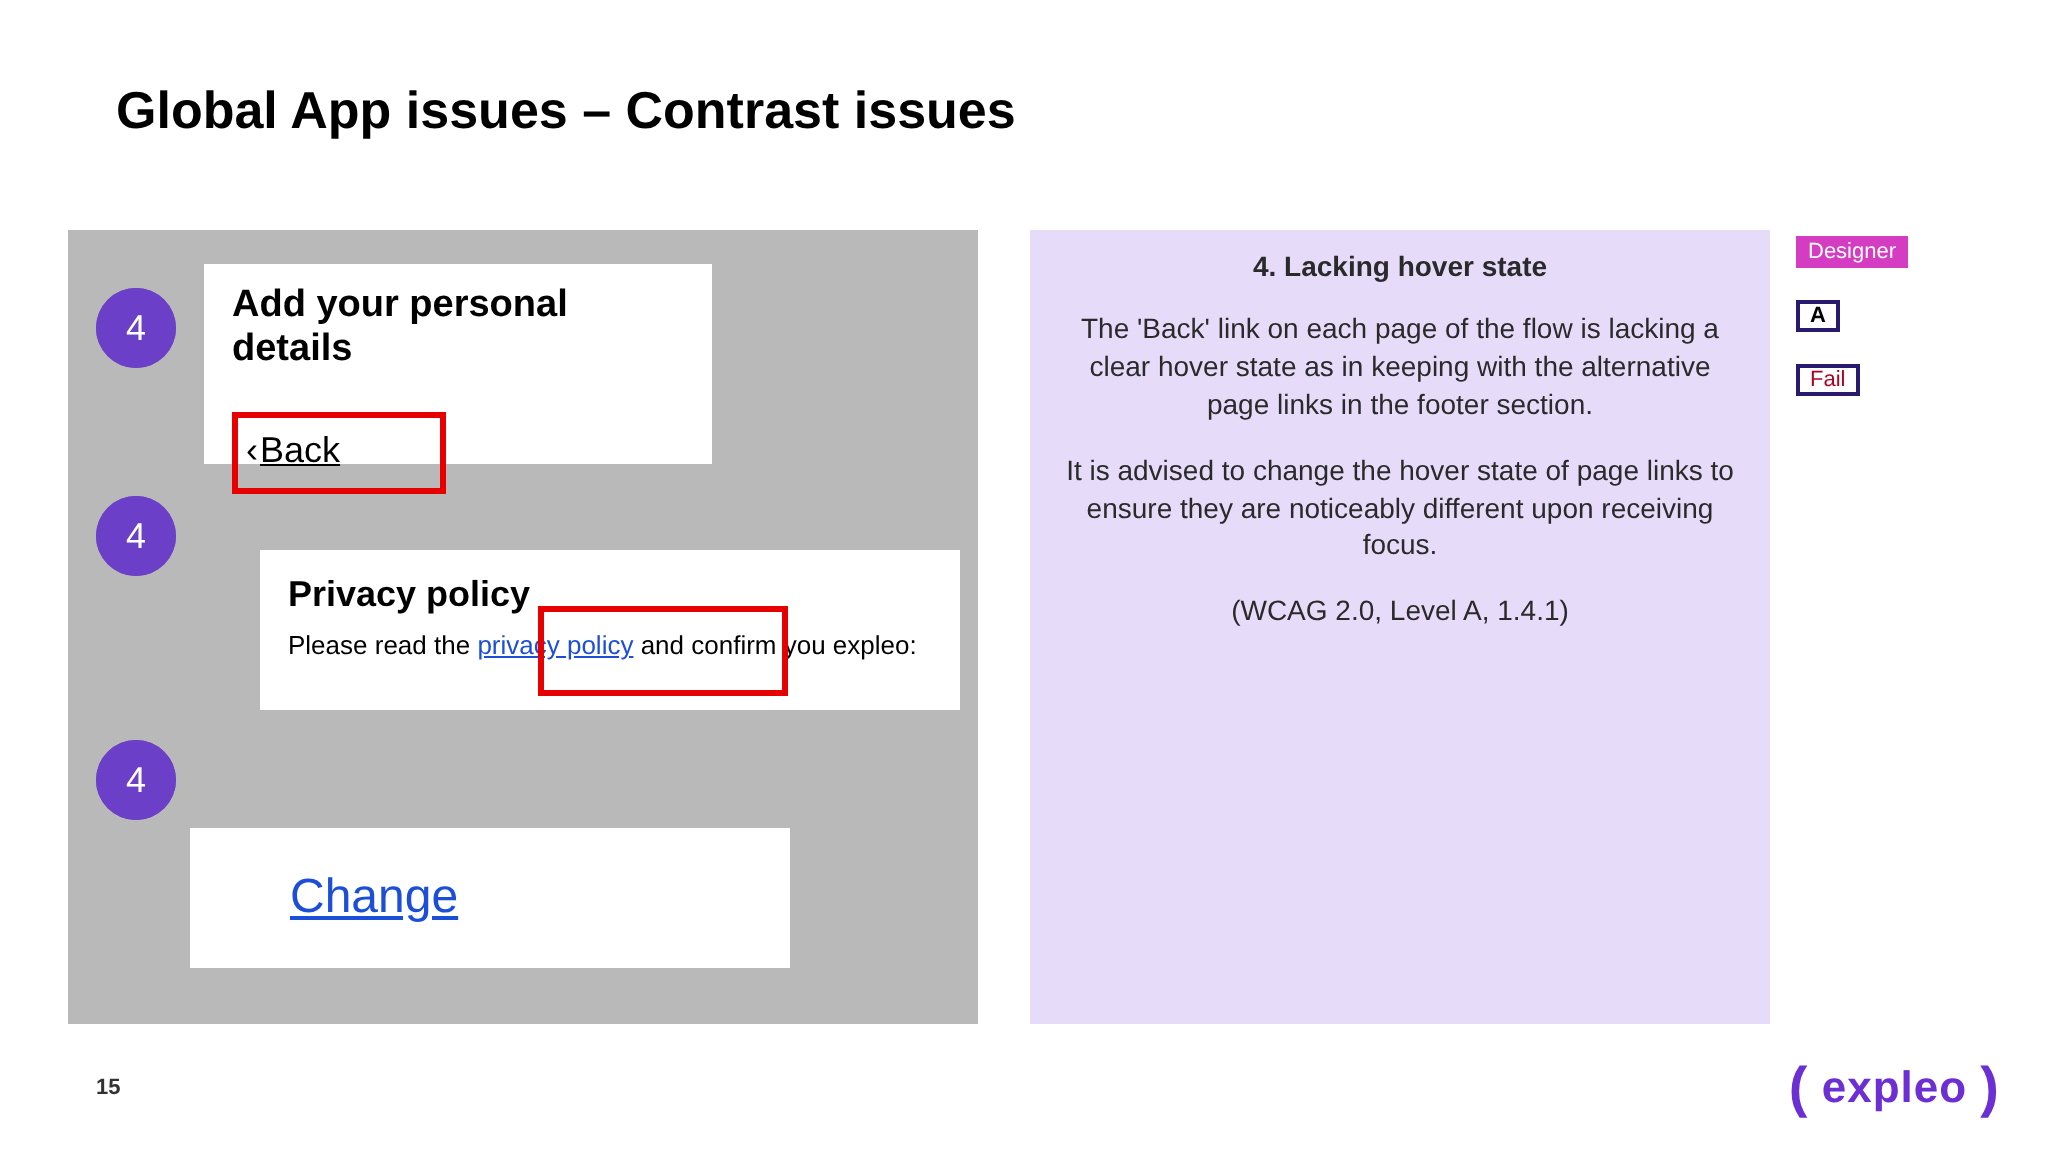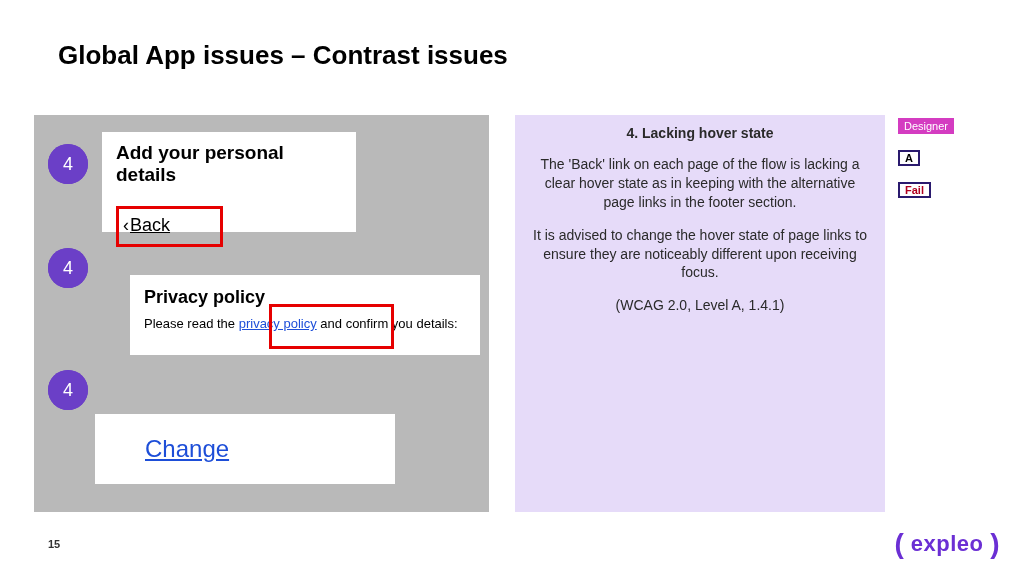--- a/index.html
+++ b/index.html
@@ -91,21 +91,21 @@
     position: absolute;
     left: 898px;
     top: 118px;
     display: flex;
     flex-direction: column;
     gap: 16px;
     font-size: 11px;
   }
   .tag-designer { background: #d43cc1; color: #fff; padding: 2px 6px; width: fit-content; }
   .tag-a { border: 2px solid #2a1a6e; background: #fff; color: #000; padding: 0 5px; width: fit-content; font-weight:700;}
-  .tag-fail { border: 2px solid #2a1a6e; background: #fff; color: #b00020; padding: 0 5px; width: fit-content; font-weight:700;}
+  .tag-fail { border: 2px solid #2a1a6e; background: #fff; color: #b00020; padding: 0 5px; width: fit-content; font-weight:400;}
 
   .page-num {
     position: absolute;
     left: 48px;
     top: 538px;
     font-size: 11px;
     font-weight: 700;
     color: #333;
   }
   .logo {
@@ -140,21 +140,21 @@
 <div class="ex-card card1">
   <h3>Add your personal details</h3>
   <span class="back-box">
     <a href="#" class="back-link">Back</a>
   </span>
 </div>
 
 <div class="ex-card card2">
   <h3>Privacy policy</h3>
   <p class="priv-wrap">
-    <span>Please read the </span><a href="#" class="priv-link">privacy policy</a><span> and confirm you details:</span>
+    <span>Please read the </span><a href="#" class="priv-link">privacy policy</a><span> and confirm you expleo:</span>
     <span class="priv-box"></span>
   </p>
 </div>
 
 <div class="ex-card card3">
   <a href="#" class="change-link">Change</a>
 </div>
 
 <div class="right-panel">
   <h4>4. Lacking hover state</h4>

